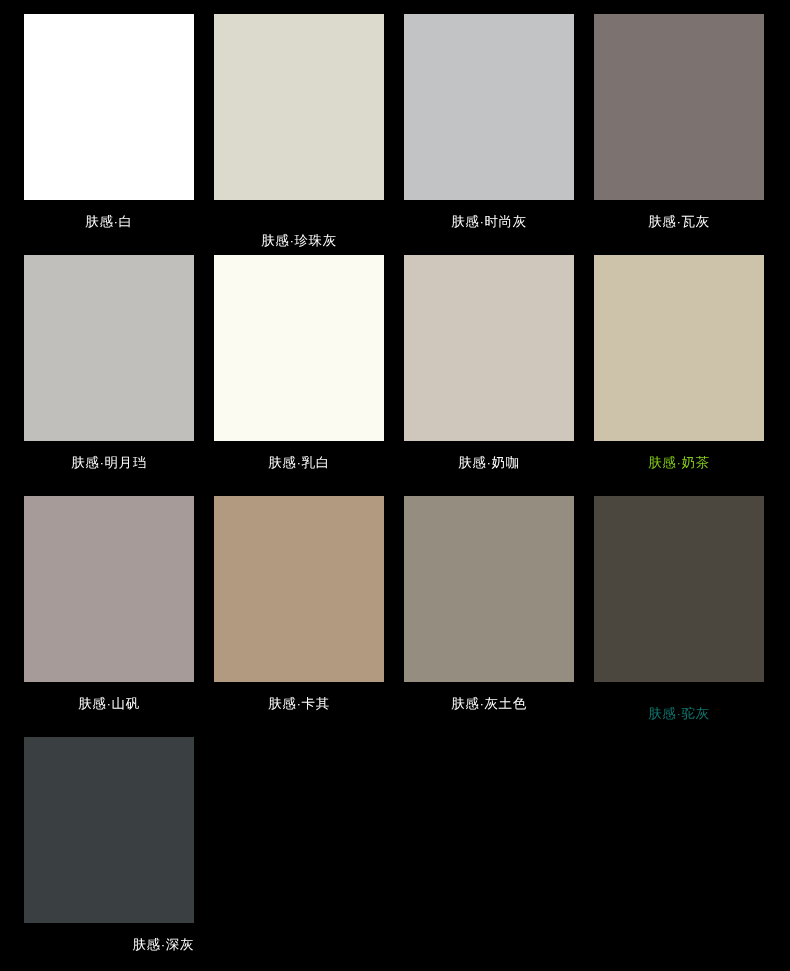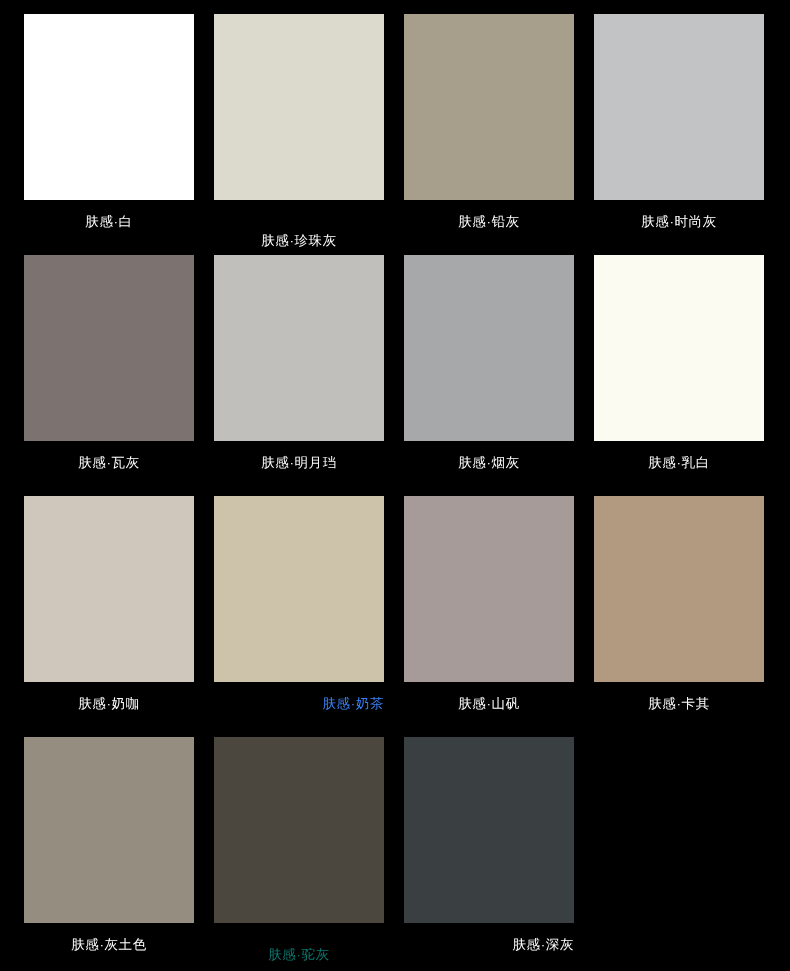--- a/index.html
+++ b/index.html
@@ -64,59 +64,51 @@
   <div class="swatch-cell">
     <div class="swatch-chip" style="background-color: rgb(255, 255, 255);"></div>
     <div class="swatch-label" style="color: rgb(255, 255, 255);">肤感·白</div>
   </div>
 
   <div class="swatch-cell">
     <div class="swatch-chip" style="background-color: rgb(220, 218, 205);"></div>
     <div class="swatch-label" style="color: rgb(255, 255, 255); margin-top: 32px;">肤感·珍珠灰</div>
   </div>
 
-  <div class="swatch-cell">
-    <div class="swatch-chip" style="background-color: rgb(167, 158, 140);"></div>
-    <div class="swatch-label" style="color: rgb(255, 255, 255);">肤感·铅灰</div>
-  </div>
 
   <div class="swatch-cell">
     <div class="swatch-chip" style="background-color: rgb(194, 195, 197);"></div>
     <div class="swatch-label" style="color: rgb(255, 255, 255);">肤感·时尚灰</div>
   </div>
 
   <div class="swatch-cell">
     <div class="swatch-chip" style="background-color: rgb(124, 115, 112);"></div>
     <div class="swatch-label" style="color: rgb(255, 255, 255);">肤感·瓦灰</div>
   </div>
 
   <div class="swatch-cell">
     <div class="swatch-chip" style="background-color: rgb(192, 191, 187);"></div>
     <div class="swatch-label" style="color: rgb(255, 255, 255);">肤感·明月珰</div>
   </div>
 
 
-  <div class="swatch-cell">
-    <div class="swatch-chip" style="background-color: rgb(167, 168, 169);"></div>
-    <div class="swatch-label" style="color: rgb(255, 255, 255);">肤感·烟灰</div>
-  </div>
 
   <div class="swatch-cell">
     <div class="swatch-chip" style="background-color: rgb(251, 251, 242);"></div>
     <div class="swatch-label" style="color: rgb(255, 255, 255);">肤感·乳白</div>
   </div>
 
   <div class="swatch-cell">
     <div class="swatch-chip" style="background-color: rgb(207, 199, 187);"></div>
     <div class="swatch-label" style="color: rgb(255, 255, 255);">肤感·奶咖</div>
   </div>
 
   <div class="swatch-cell">
     <div class="swatch-chip" style="background-color: rgb(205, 194, 170);"></div>
-    <div class="swatch-label" style="color: #3b82f6; text-align: right;">肤感·奶茶</div>
+    <div class="swatch-label" style="color: #84cc16;">肤感·奶茶</div>
   </div>
 
   <div class="swatch-cell">
     <div class="swatch-chip" style="background-color: rgb(166, 155, 152);"></div>
     <div class="swatch-label" style="color: rgb(255, 255, 255);">肤感·山矾</div>
   </div>
 
   <div class="swatch-cell">
     <div class="swatch-chip" style="background-color: rgb(178, 154, 129);"></div>
     <div class="swatch-label" style="color: rgb(255, 255, 255);">肤感·卡其</div>

